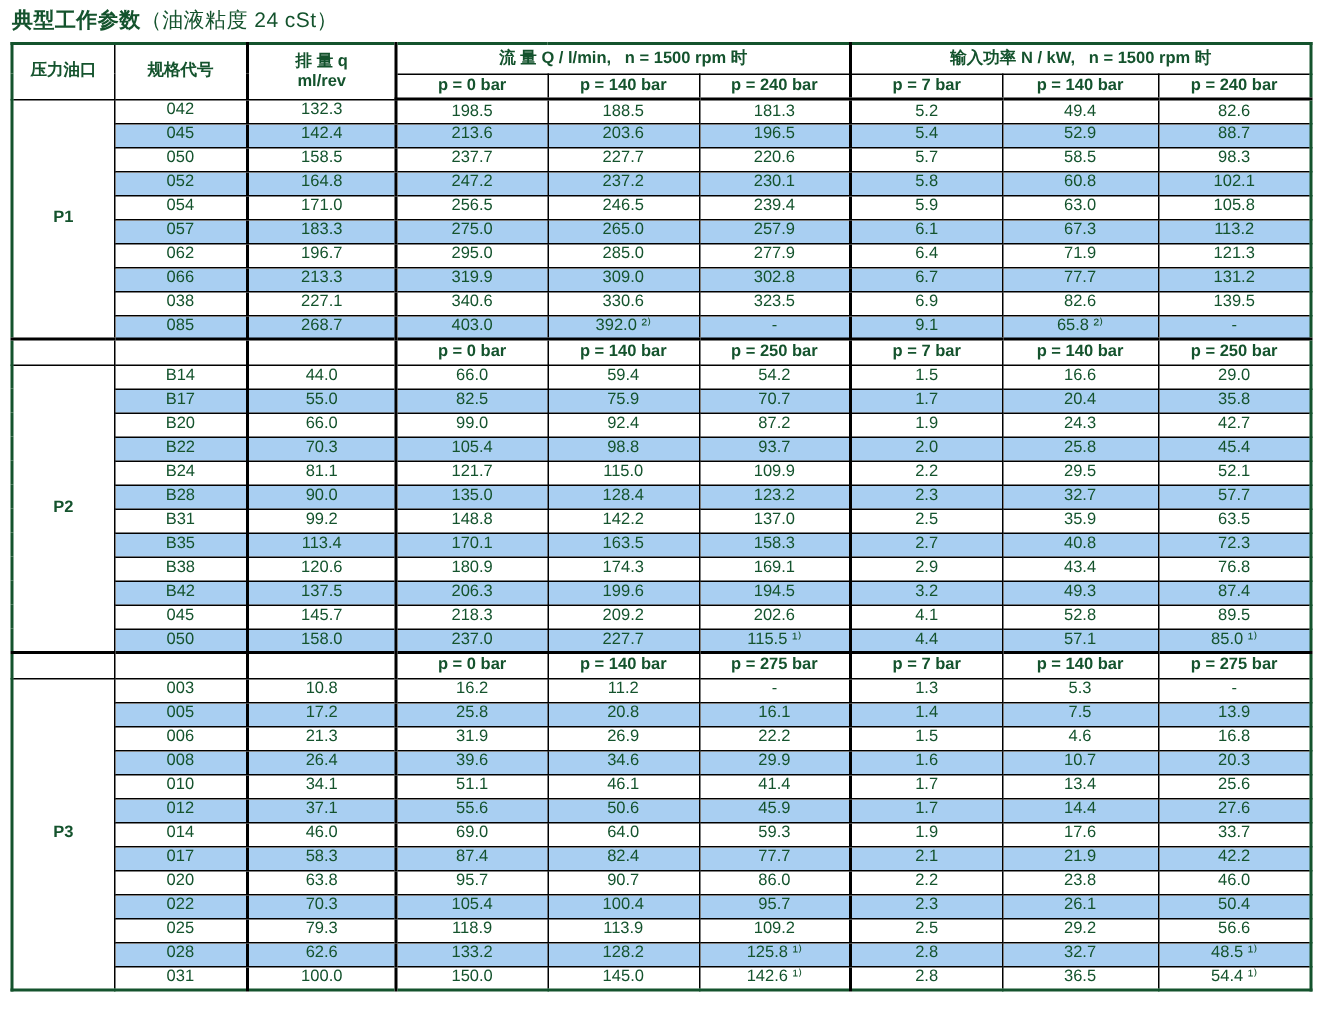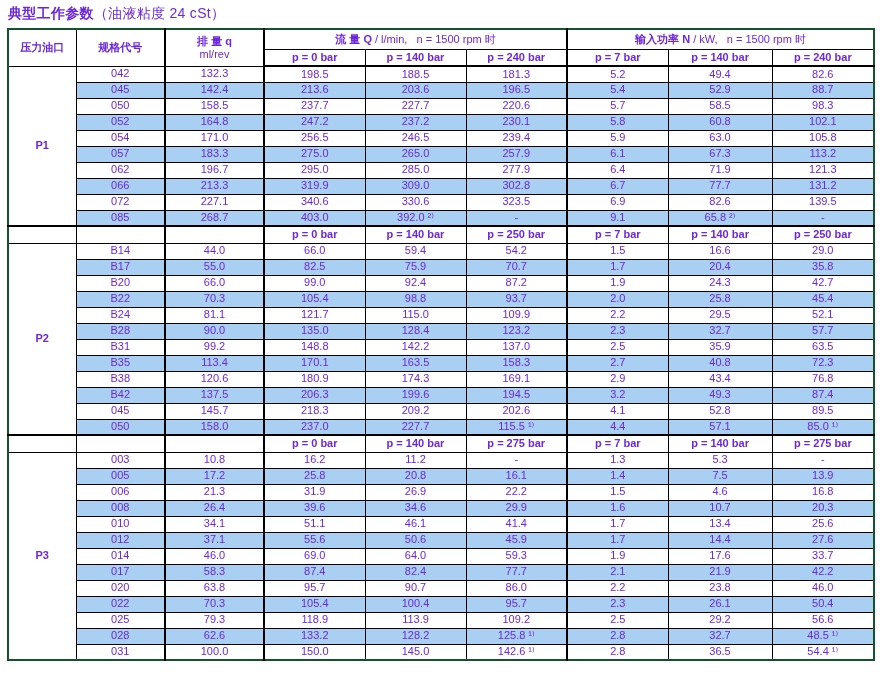--- a/index.html
+++ b/index.html
@@ -1,21 +1,21 @@
 <!DOCTYPE html>
 <html><head>
 <meta charset="utf-8">
 <style>
   * { margin: 0; padding: 0; box-sizing: border-box; }
   html, body { background: #ffffff; }
   .page {
     width: 880px; height: 687px;
     background: #ffffff;
     font-family: "Liberation Sans", "DejaVu Sans", sans-serif;
-    color: #6d28d9;
+    color: #14532d;
     overflow: hidden;
     padding: 3px 6px 0 7px;
   }
   .title {
     font-size: 14px;
     margin: 2px 0 5px 1px;
     letter-spacing: 0.3px;
     white-space: pre;
   }
   .title .b { font-weight: bold; }
@@ -32,21 +32,21 @@
     font-size: 11px;
     line-height: 1.2;
     height: 16px;
     padding: 0 2px;
     overflow: hidden;
     white-space: nowrap;
   }
   thead th { font-weight: bold; background: #fff; }
   thead tr.h1 th { height: 20px; }
   thead tr.h2 th { height: 17px; border-bottom: 2px solid #000; }
-  th .n { font-weight: normal; }
+  th .n { font-weight: bold; }
   th.disp { line-height: 1.15; padding: 1px 5px; }
   .gl { border-left: 2px solid #000; }
   tr.alt td { background: #a9cff2; }
   td.port { background: #fff; font-weight: bold; }
   tr.subheader td { border-top: 2px solid #000; font-weight: bold; height: 17px; background: #fff; }
   .hdr-group { white-space: pre; }
 </style>
 </head>
 <body>
 
@@ -161,21 +161,21 @@
           <td>066</td>
           <td class="gl">213.3</td>
           <td class="gl">319.9</td>
           <td>309.0</td>
           <td>302.8</td>
           <td class="gl">6.7</td>
           <td>77.7</td>
           <td>131.2</td>
         </tr>
         <tr>
-          <td>072</td>
+          <td>038</td>
           <td class="gl">227.1</td>
           <td class="gl">340.6</td>
           <td>330.6</td>
           <td>323.5</td>
           <td class="gl">6.9</td>
           <td>82.6</td>
           <td>139.5</td>
         </tr>
         <tr class="alt">
           <td>085</td>

